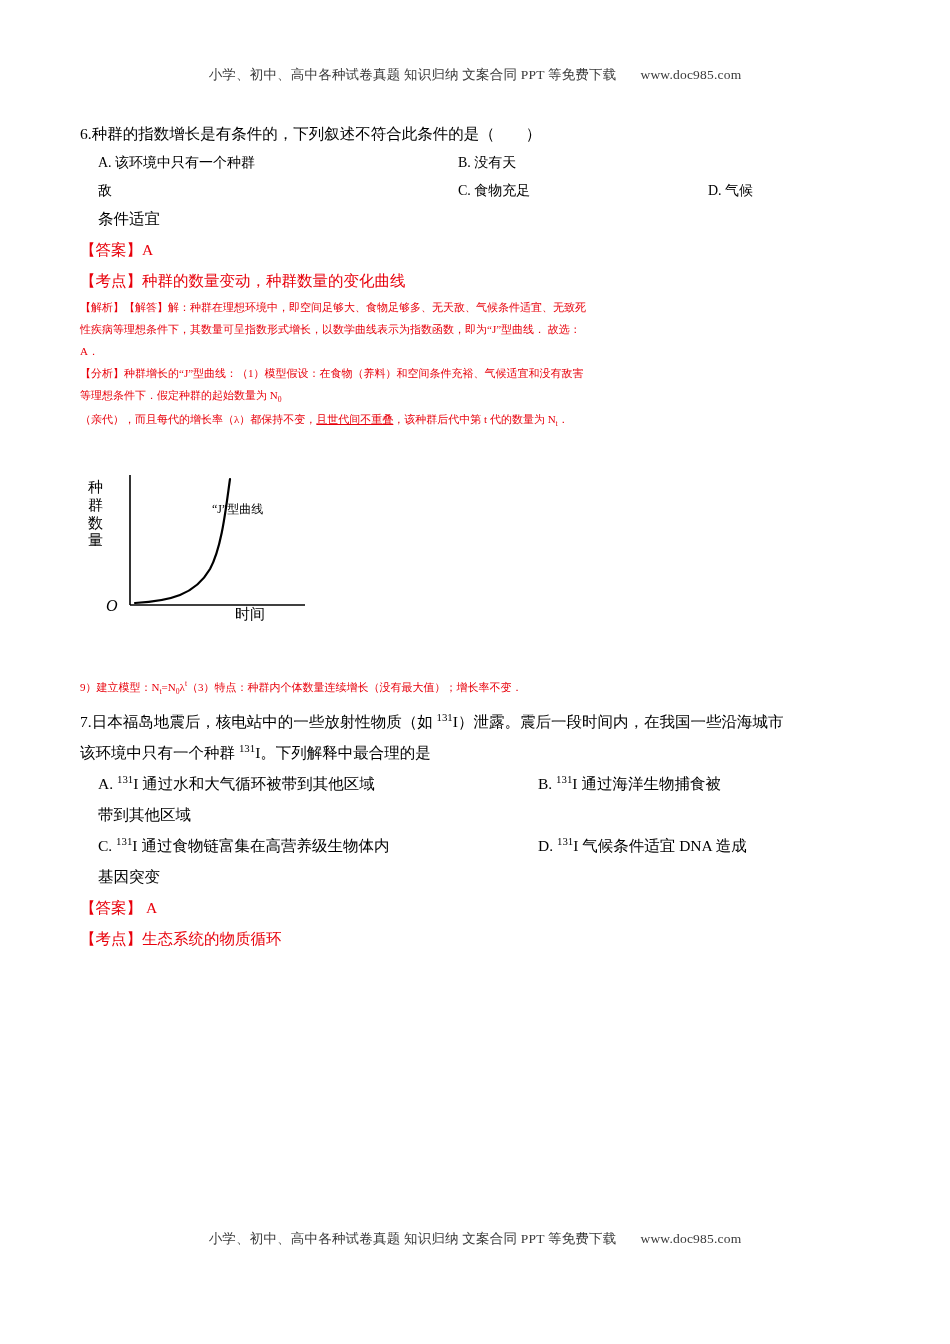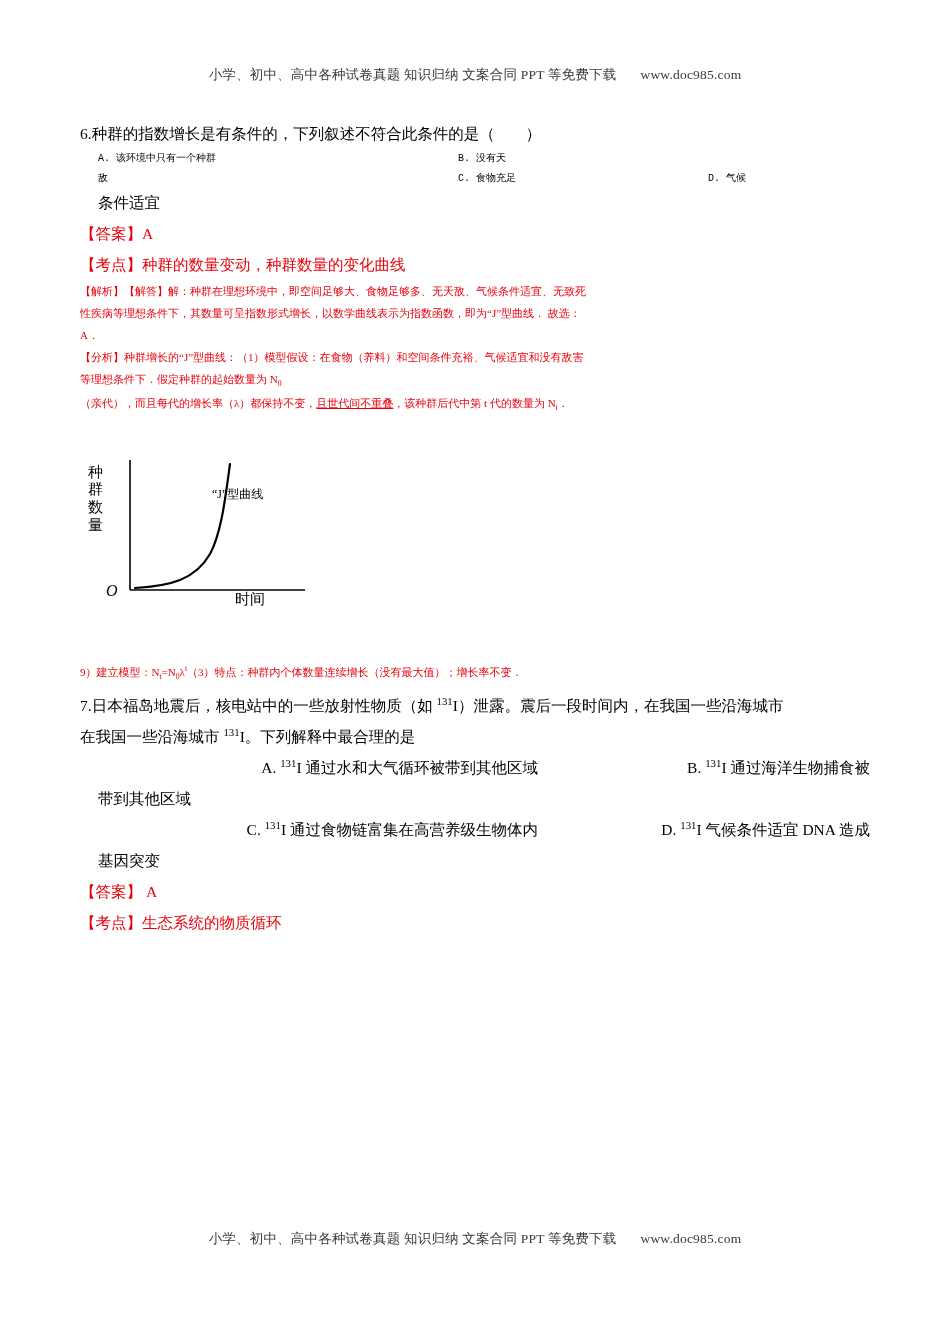--- a/index.html
+++ b/index.html
@@ -42,24 +42,23 @@
     font-size: 15.5px;
     line-height: 1.95;
     color: #000;
     white-space: pre-wrap;
   }
   .q-indent {
     padding-left: 18px;
   }
   .opt-row {
     display: flex;
-    font-size: 10px;
+    font-size: 14px;
     line-height: 1.95;
     padding-left: 18px;
-    font-family: Liberation Mono, monospace;
   }
   .opt-a { width: 360px; }
   .opt-b { width: 250px; }
   .opt-c { width: 250px; }
   .opt-d { flex: 1; text-align: left; }
   .redline {
     color: #e8000b;
     font-size: 15.5px;
     line-height: 2.0;
     text-align: justify;
@@ -128,21 +127,20 @@
     font-size: 15.5px;
     line-height: 2.0;
     text-align: justify;
     text-justify: inter-ideograph;
   }
   .q7-opts-row {
     display: flex;
     font-size: 15.5px;
     line-height: 2.0;
     padding-left: 18px;
-    text-align: right;
   }
   .q7-opt-left { width: 440px; }
   .q7-opt-right { flex: 1; }
   .footer-note {
     position: absolute;
     left: 0;
     right: 0;
     bottom: 96px;
   }
 </style>
@@ -200,21 +198,21 @@
 
   <div class="redjust">
     <span>9）建立模型：N</span><sub>t</sub><span>=N</span><sub>0</sub><span>λ</span><sup>t</sup><span>（3）特点：种群内个体数量连续增长（没有最大值）；增长率不变．</span>
   </div>
 
   <div class="q7-block">
     <div class="q7-line">
       <span>7.日本福岛地震后，核电站中的一些放射性物质（如 </span><sup>131</sup><span>I）泄露。震后一段时间内，在我国一些沿海城市</span>
     </div>
     <div class="q7-line">
-      <span>在我国一些沿海城市 </span><sup>131</sup><span>I。下列解释中最合理的是</span>
+      <span>该环境中只有一个种群 </span><sup>131</sup><span>I。下列解释中最合理的是</span>
     </div>
 
     <div class="q7-opts-row">
       <div class="q7-opt-left">
         <span>A. </span><sup>131</sup><span>I 通过水和大气循环被带到其他区域</span>
       </div>
       <div class="q7-opt-right">
         <span>B. </span><sup>131</sup><span>I 通过海洋生物捕食被</span>
       </div>
     </div>

